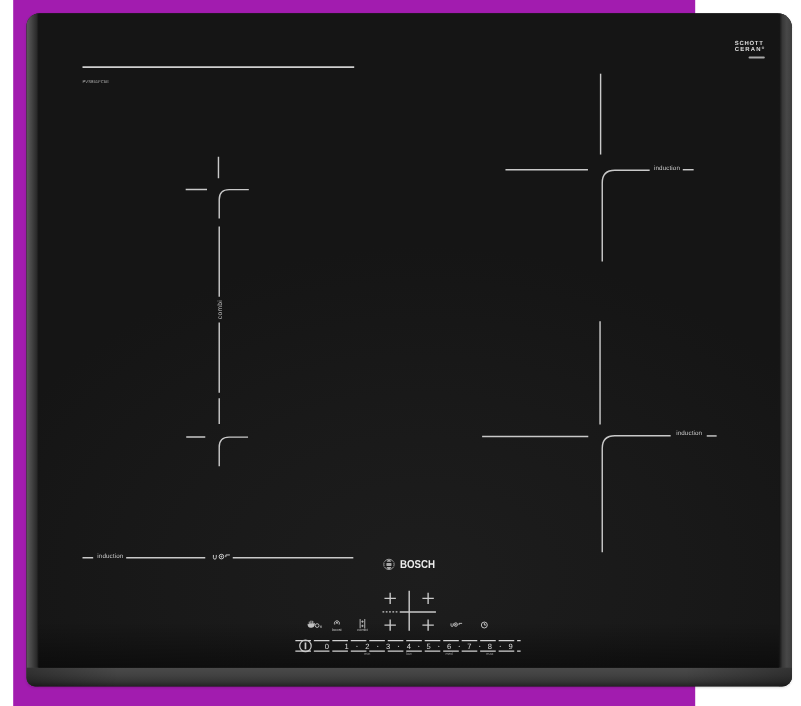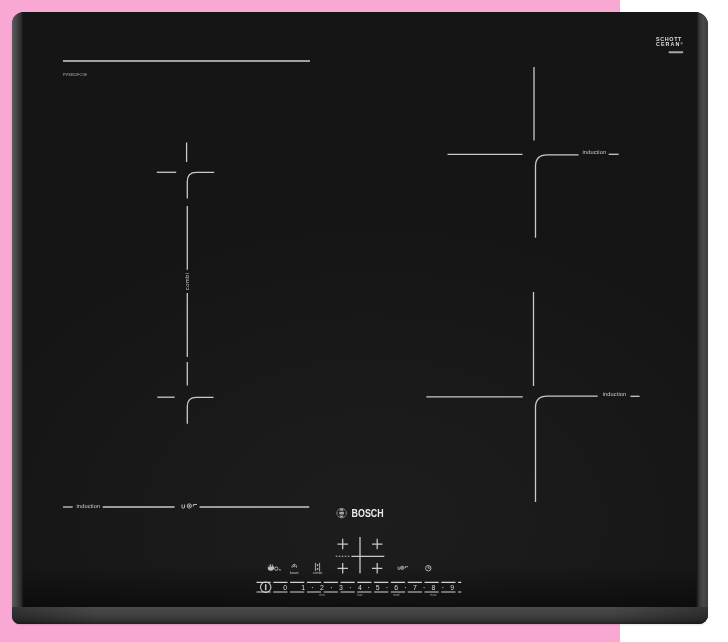--- a/index.html
+++ b/index.html
@@ -2,21 +2,21 @@
 <html><head>
 <meta charset="utf-8">
 <style>
   html,body{margin:0;padding:0;background:#ffffff;width:728px;height:642px;overflow:hidden;}
   *{box-sizing:border-box;}
   body{font-family:"Liberation Sans",sans-serif;}
   .abs{position:absolute;}
 </style>
 </head>
 <body>
-<div class="abs" style="left:0;top:0;width:620px;height:642px;background:#f9a8d4;">
+<div class="abs" style="left:12px;top:0;width:620px;height:642px;background:#a21caf;">
 
   <div class="abs" style="left:12px;top:11.5px;width:696px;height:612px;background:#191919;border-radius:12px 13px 9px 8px;overflow:hidden;box-shadow:0 1px 2px rgba(0,0,0,0.12);">
 
     <div class="abs" style="left:0;top:0;bottom:0;width:11px;background:linear-gradient(90deg,#5c5c5c 0%,#474747 40%,#2a2a2a 85%,#151515 100%);"></div>
 
     <div class="abs" style="right:0;top:0;bottom:0;width:12px;background:linear-gradient(90deg,#0e0e0e 0%,#383838 28%,#484848 60%,#3d3d3d 100%);"></div>
 
     <div class="abs" style="left:0;right:0;bottom:0;height:17px;background:linear-gradient(90deg,rgba(0,0,0,0.30),rgba(0,0,0,0) 12%,rgba(0,0,0,0) 86%,rgba(0,0,0,0.30)),linear-gradient(180deg,#4a4a4a 0%,#424242 40%,#353535 75%,#232323 100%);"></div>
 
     <div class="abs" style="left:11px;right:12px;top:0;bottom:17px;background:linear-gradient(180deg,rgba(0,0,0,0) 93%,rgba(0,0,0,0.45) 100%),radial-gradient(ellipse 420px 300px at 52% 86%, #1d1d1d 0%, #191919 55%, #151515 100%);"></div>

